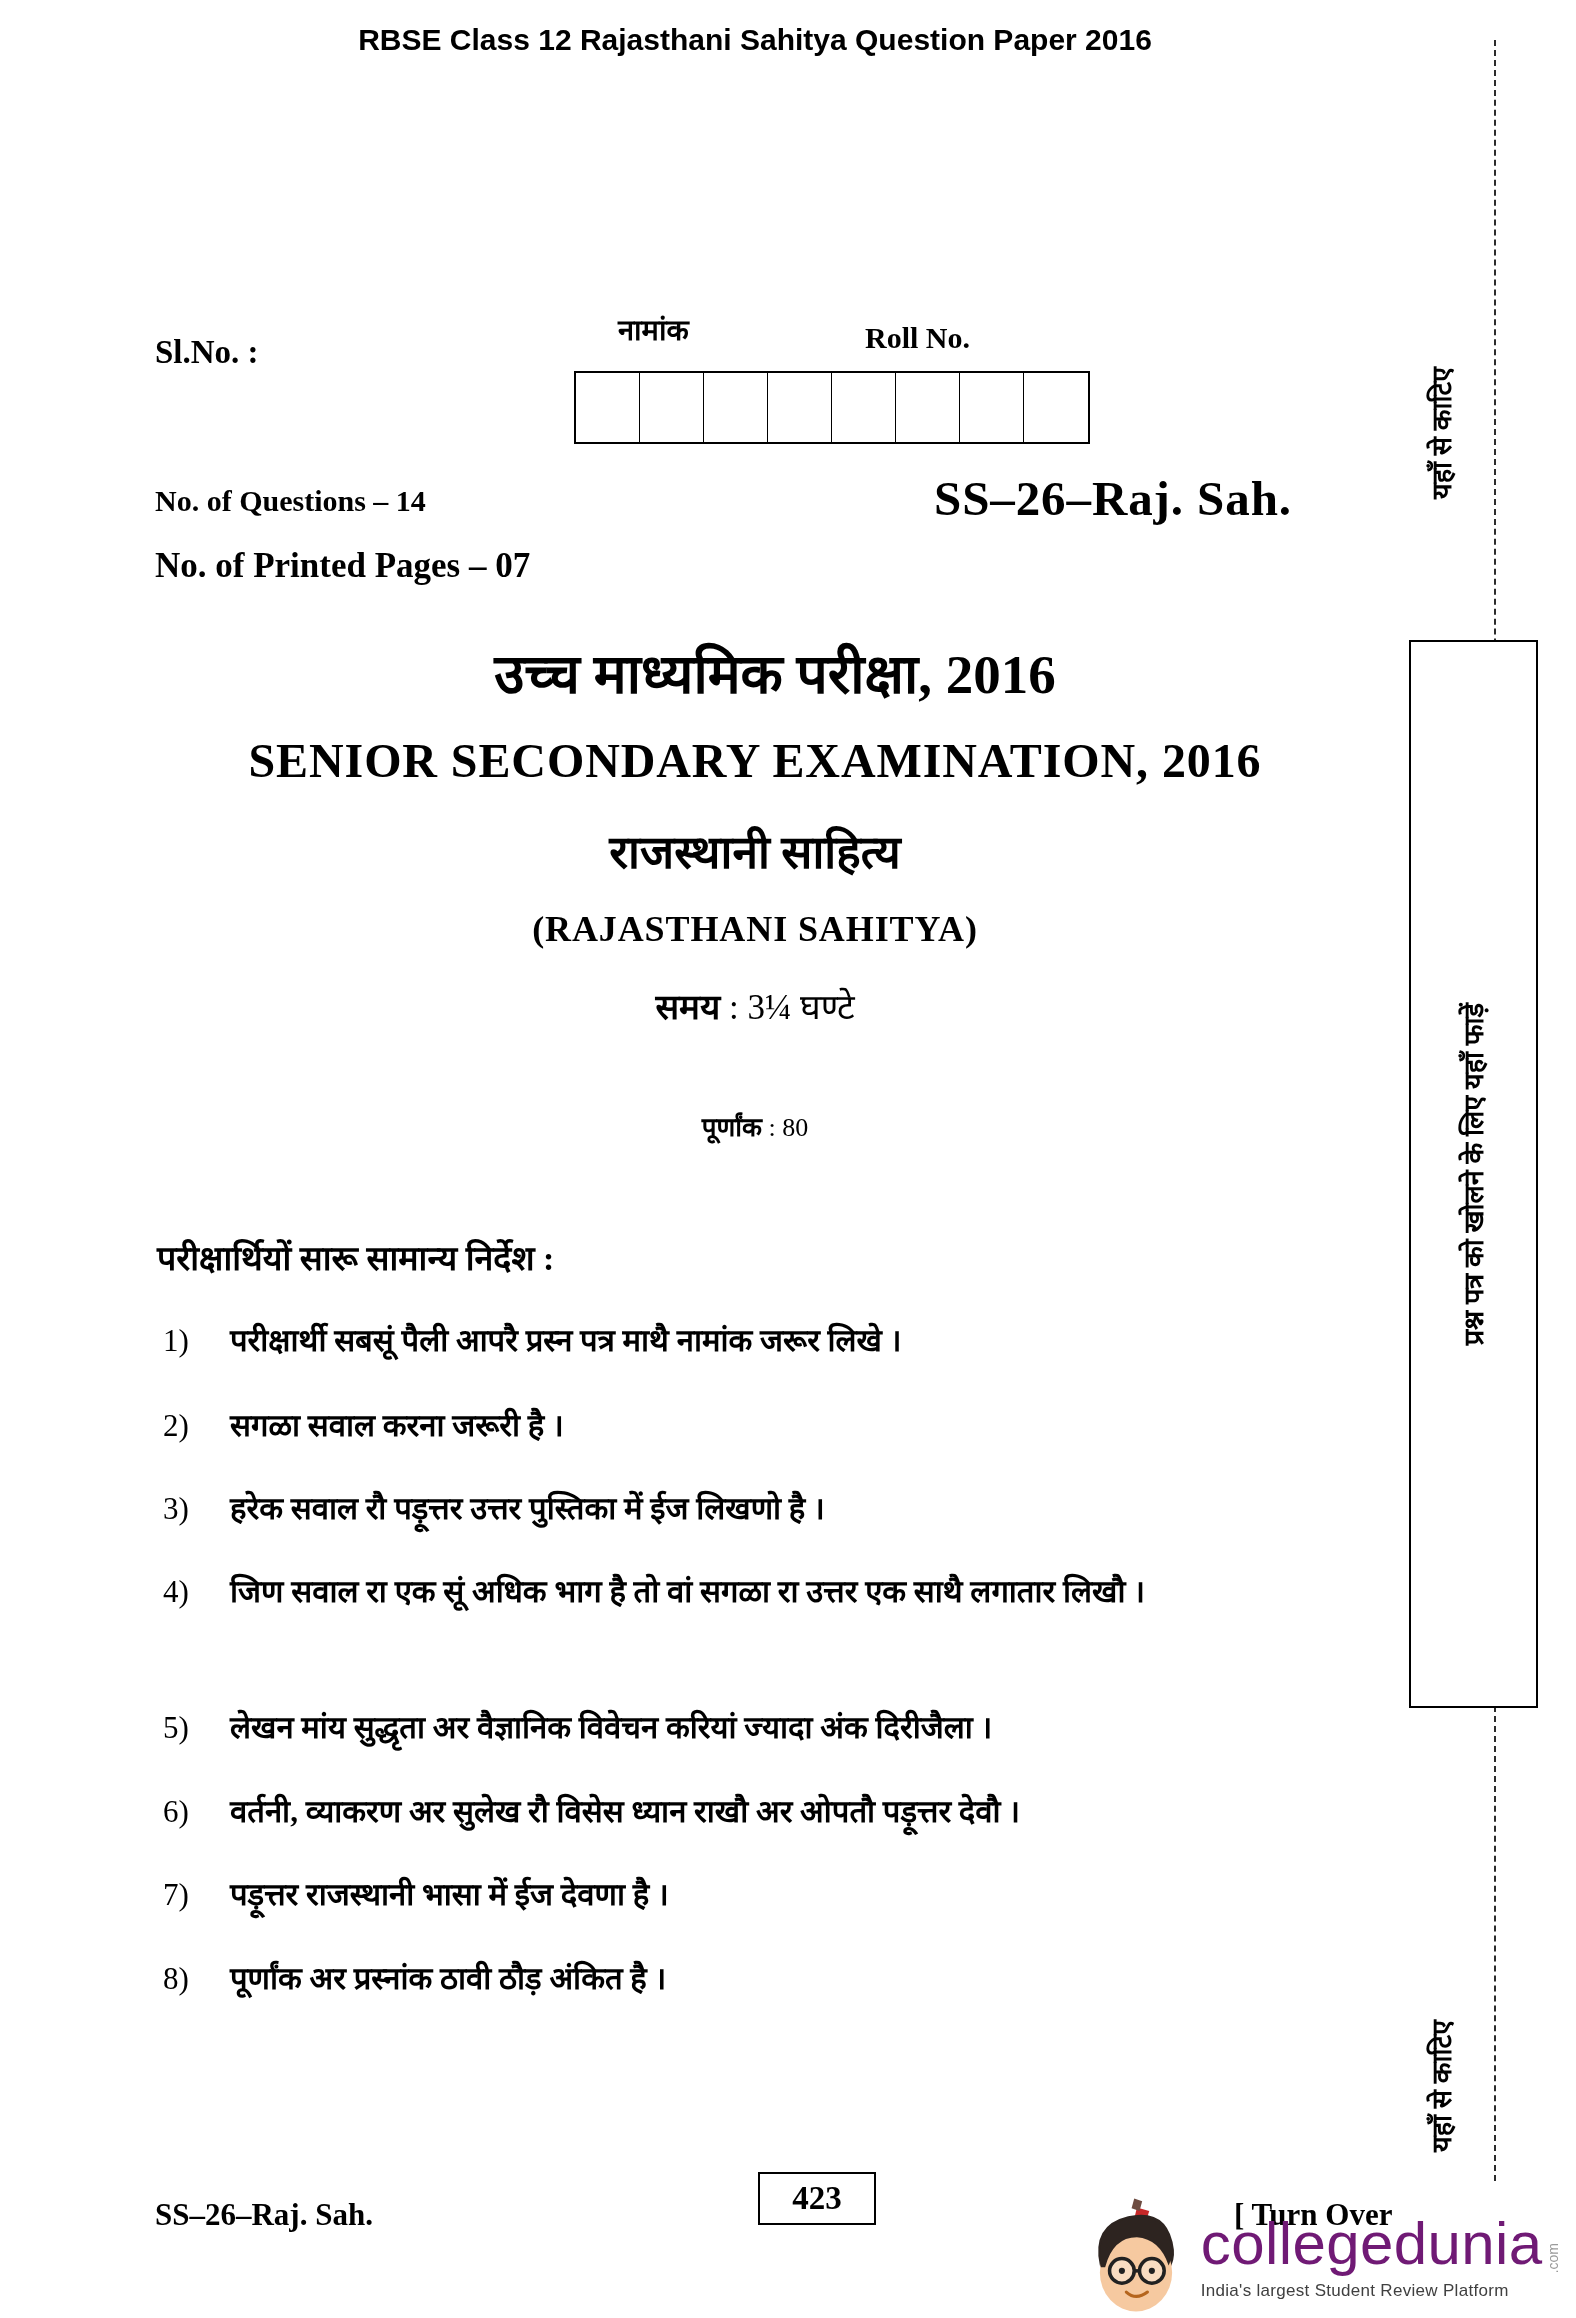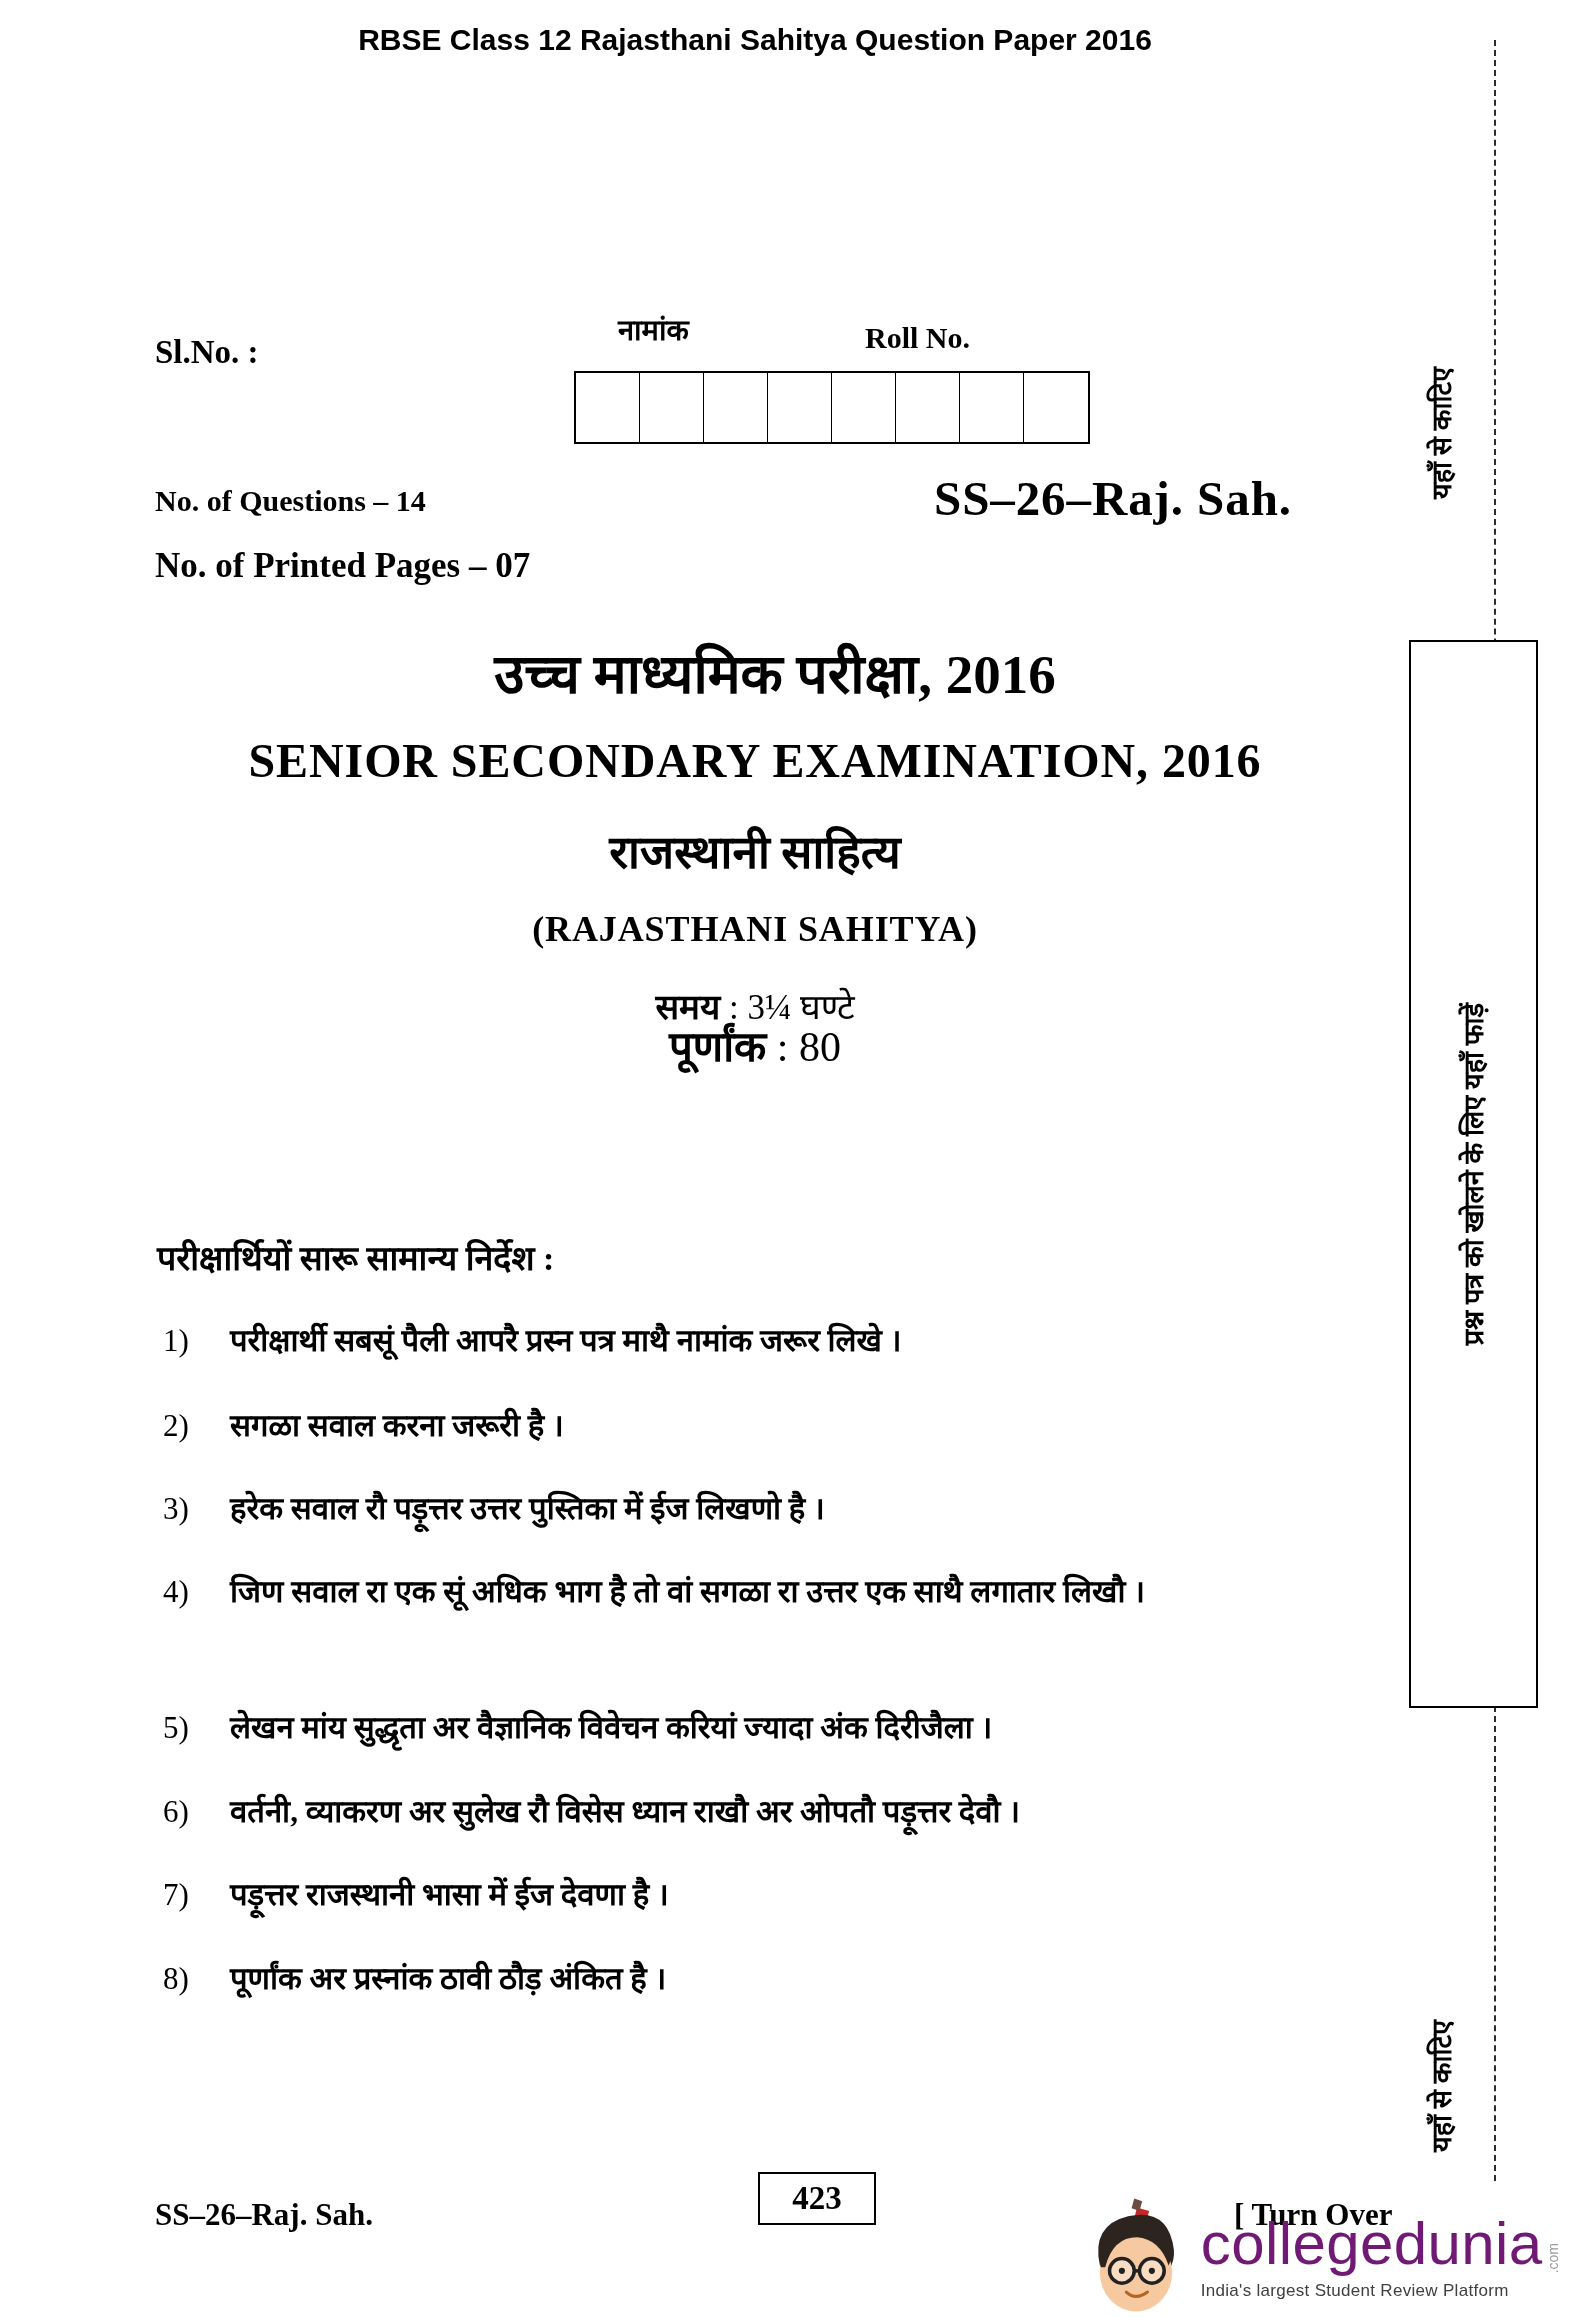--- a/index.html
+++ b/index.html
@@ -41,21 +41,21 @@
   .p-count { top:546px; left:155px; font-weight:bold; font-size:35px; }
 
   .paper-code-top { top:470px; left:934px; font-weight:bold; font-size:49px; letter-spacing:0.9px; }
 
   .center-col { left:0; width:1510px; text-align:center; }
   .t-exam-hi   { top:634px;  font-weight:bold; font-size:55px;padding-left:40px; }
   .t-exam-en   { top:733px;  font-weight:bold; font-size:48px; letter-spacing:0.9px; }
   .t-subj-hi   { top:819px;  font-weight:bold; font-size:46px; }
   .t-subj-en   { top:908px; font-weight:bold; font-size:36px; letter-spacing:0.9px; }
   .t-time      { top:982px; font-size:35px; }
-  .t-marks     { top:1016px; font-size:42px; }
+  .t-marks     { top:1108px; font-size:26px; }
   .lbl-bold    { font-weight:bold; }
 
   .inst-heading { top:1234px; left:157px; font-weight:bold; font-size:34px; }
 
   .inst-row {
     position:absolute; left:163px; width:1073px;
     display:flex; align-items:flex-start;
     font-size:31px; line-height:1.52;
   }
   .inst-num  { flex:none; width:67px; font-size:31px; }

